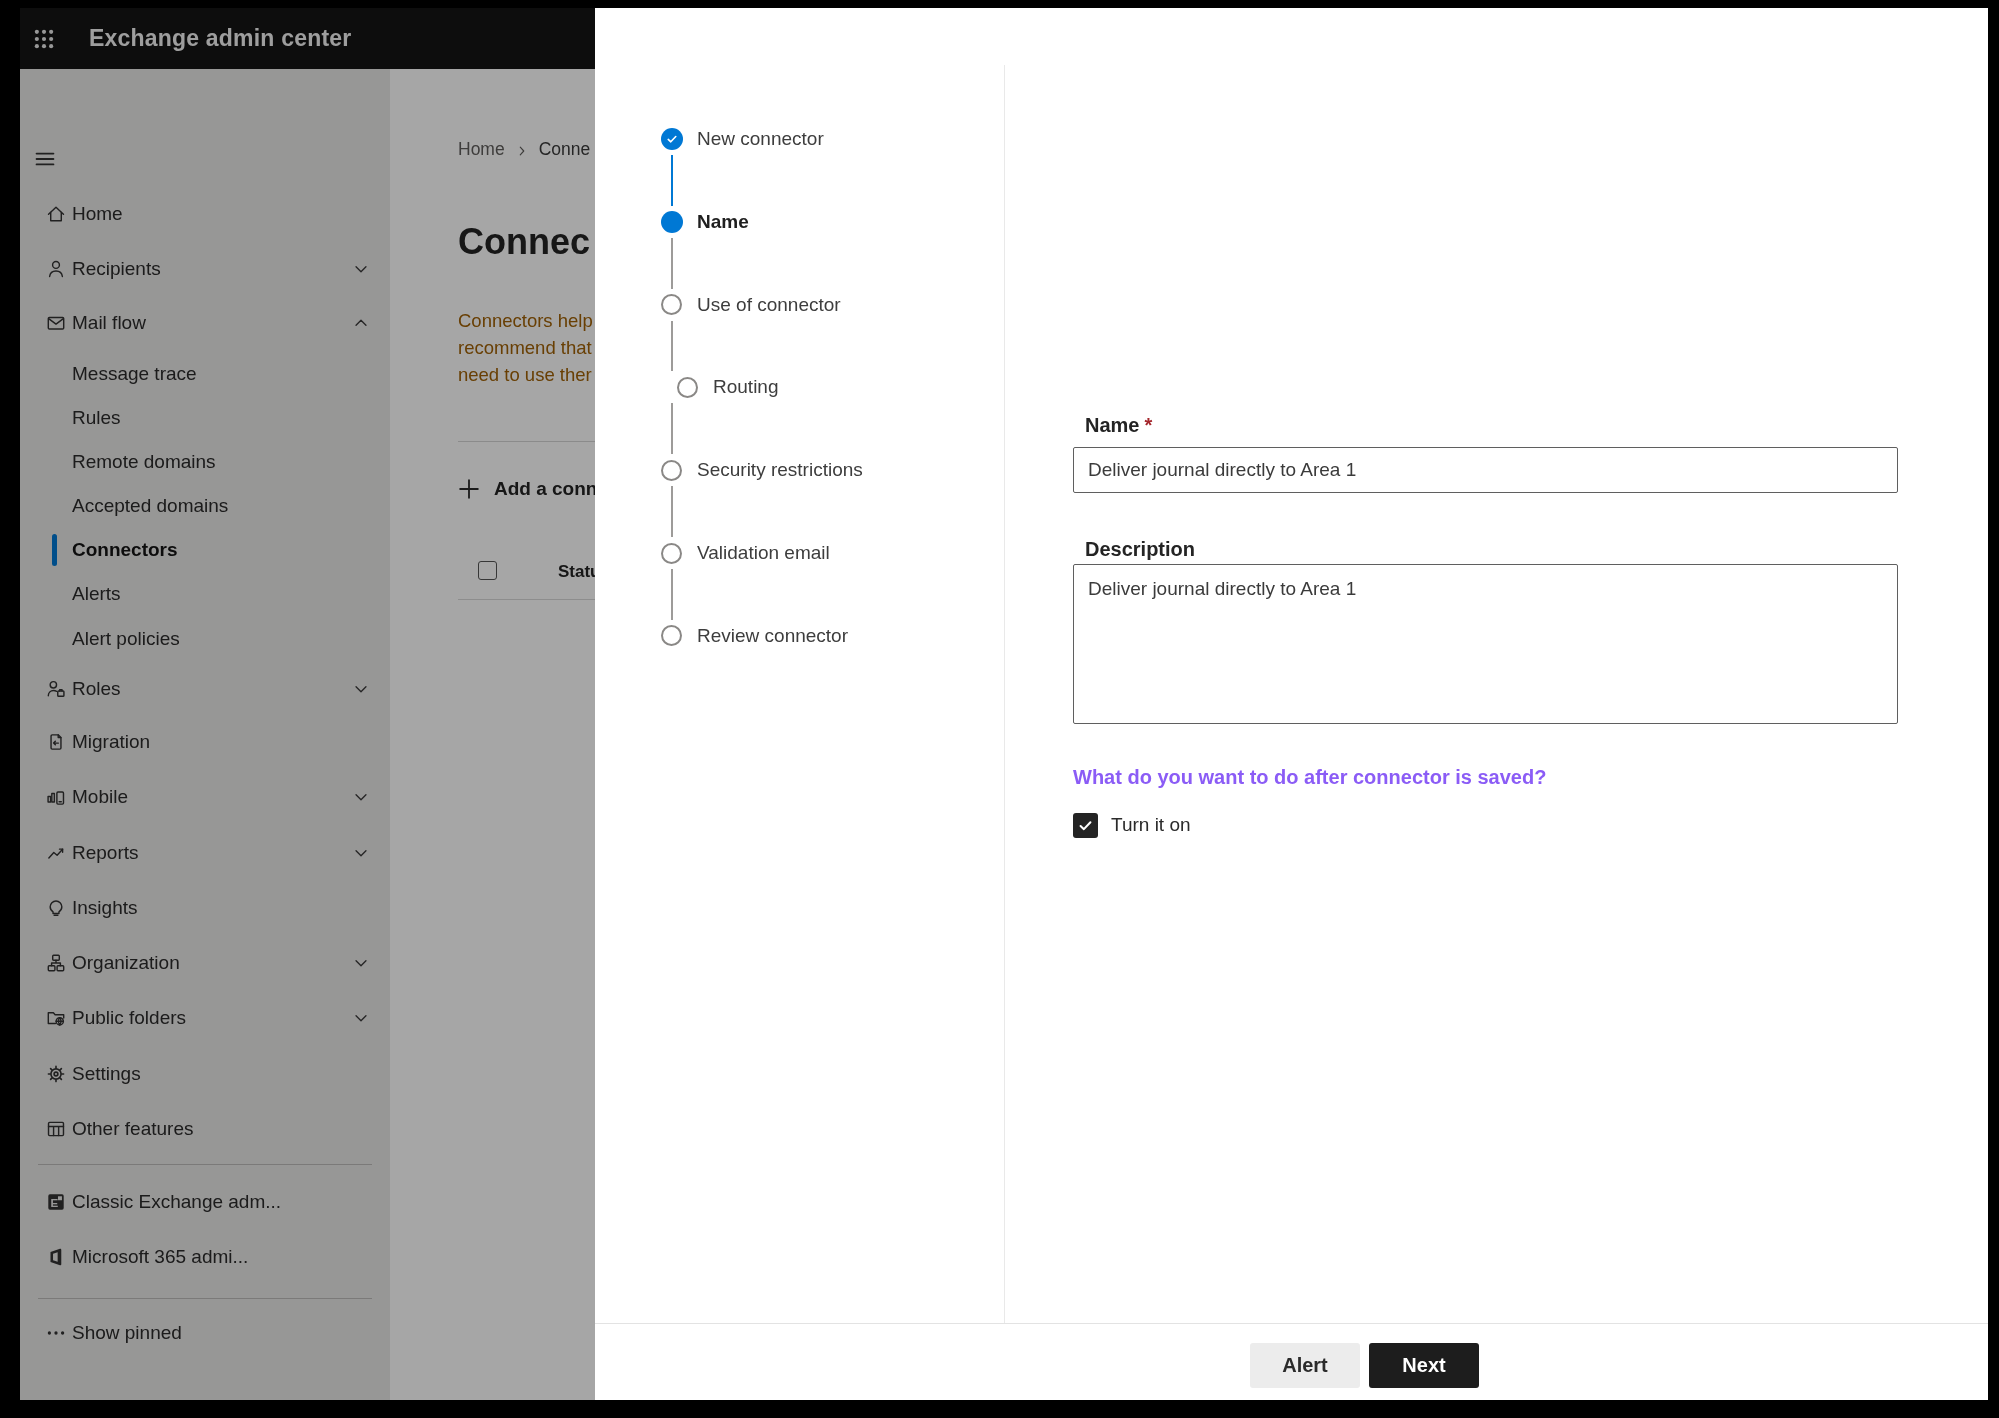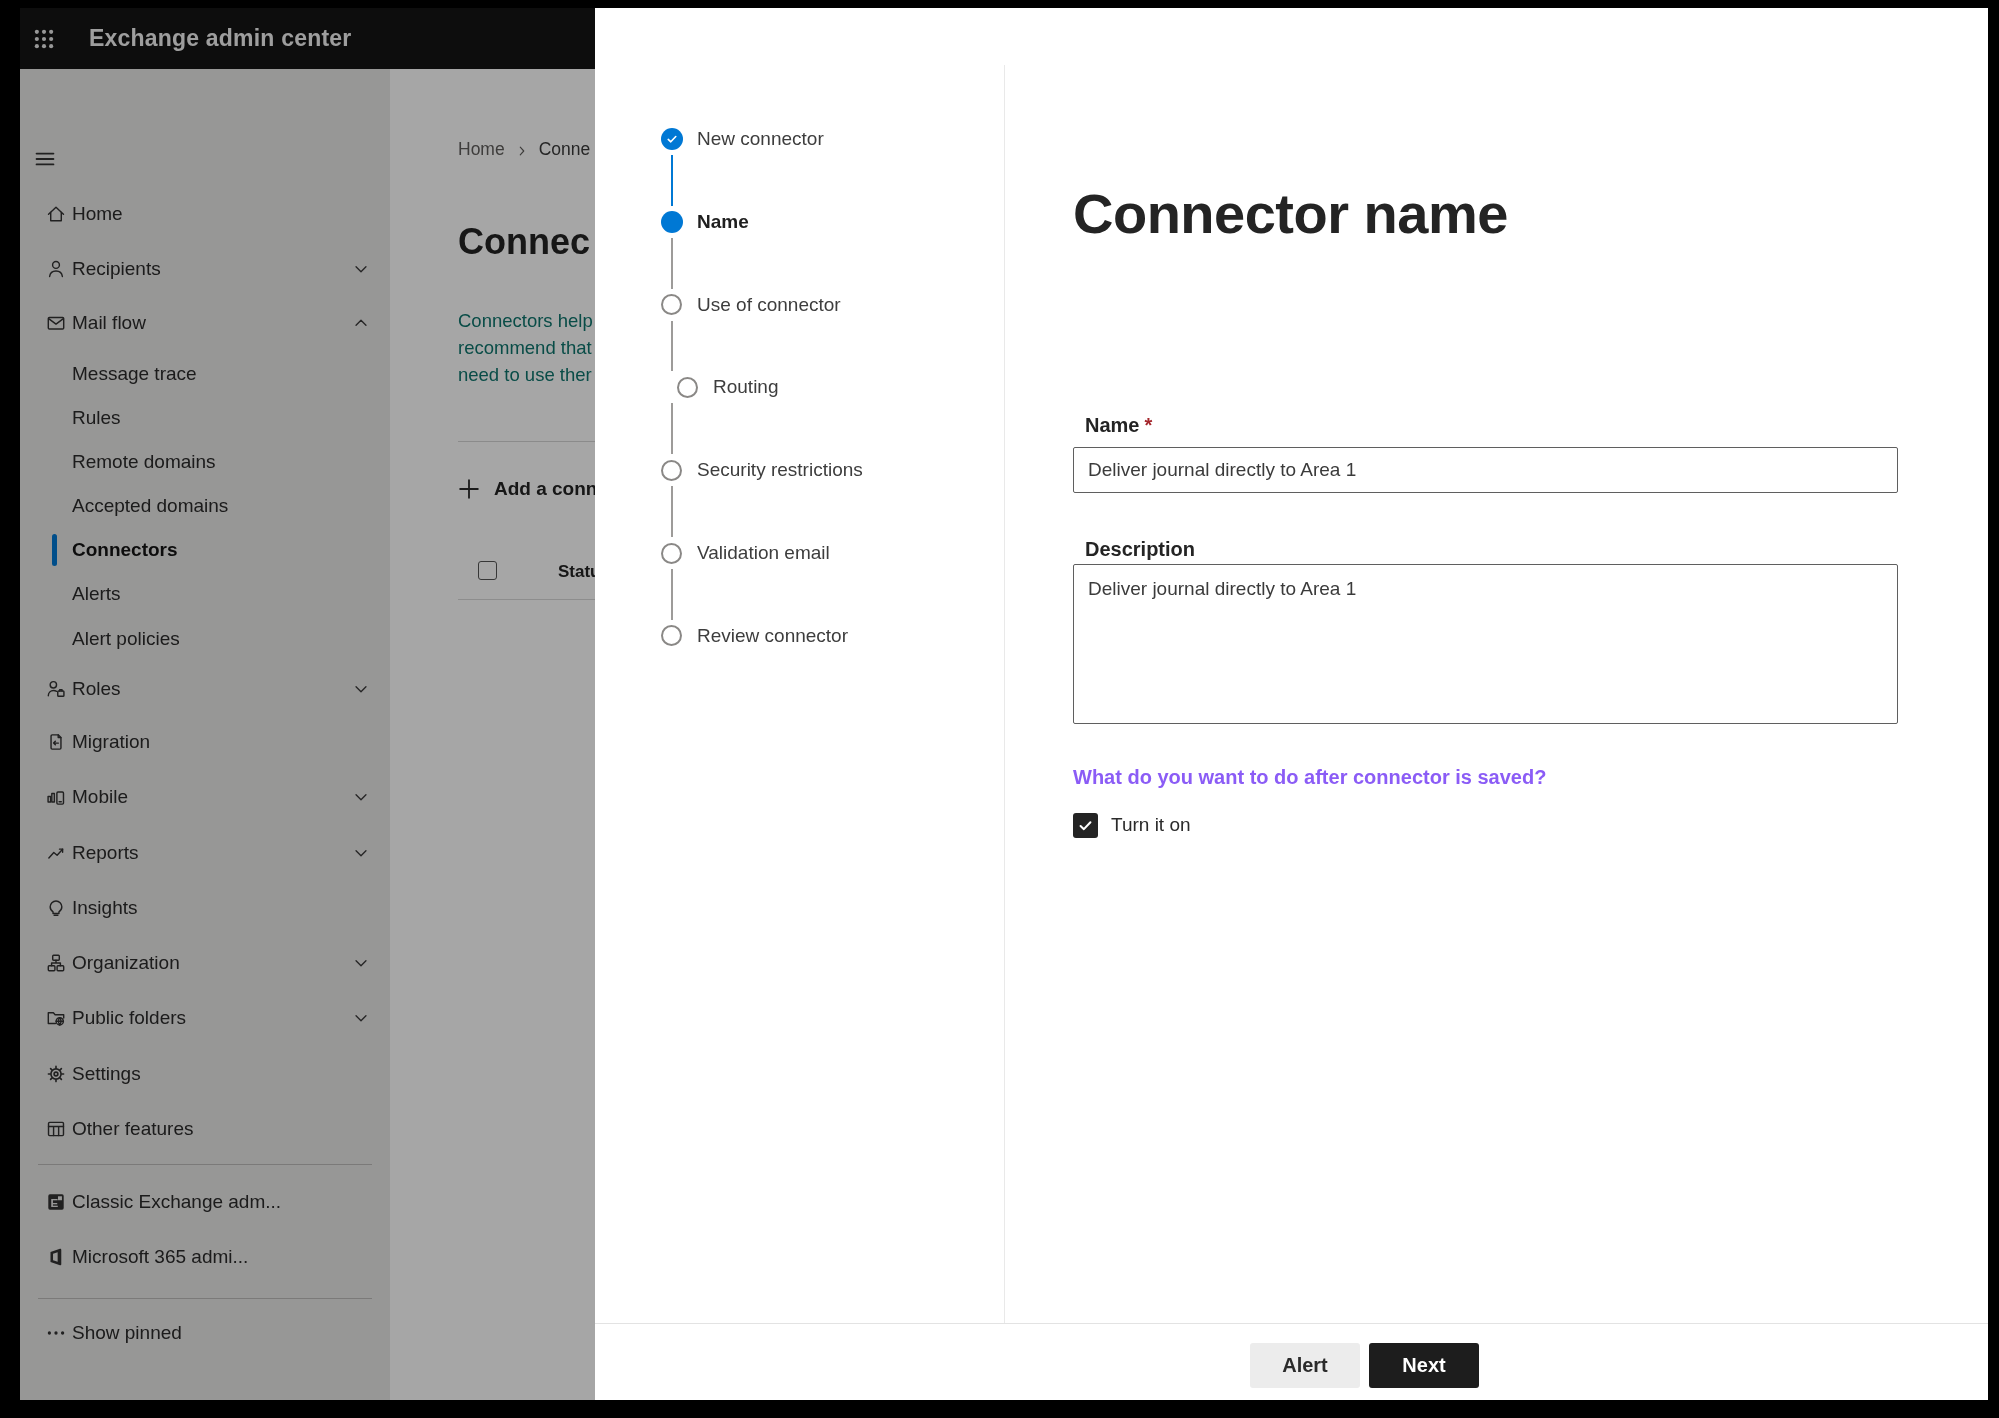--- a/index.html
+++ b/index.html
@@ -68,21 +68,21 @@
     position: absolute; left: 68px; top: 70px; display: flex; align-items: center;
     font-size: 17.5px; color: #605e5c; white-space: nowrap;
   }
   .breadcrumb .crumb-sep { margin: 2px 10px 0 10px; color: #605e5c; display: flex; }
   .breadcrumb .crumb-current { color: #3b3b3b; }
   .page-title {
     position: absolute; left: 68px; top: 152px; font-size: 36px; font-weight: 700;
     color: #242424; white-space: nowrap;
   }
   .page-desc {
-    position: absolute; left: 68px; top: 238px; font-size: 18.5px; color: #0f766e;
+    position: absolute; left: 68px; top: 238px; font-size: 18.5px; color: #a16207;
     line-height: 27px; white-space: pre-line;
   }
   .page-divider1 { position: absolute; left: 68px; right: 0; top: 372px; height: 1px; background: #d6d6d6; }
   .add-connector-btn {
     position: absolute; left: 66px; top: 398px; height: 44px;
     display: flex; align-items: center; gap: 12px; color: #242424;
     font-size: 19px; font-weight: 600; cursor: pointer; white-space: nowrap;
   }
   .add-connector-btn .plus { width: 26px; height: 26px; color: #2b2b2b; display: flex; }
   .table-head-row { position: absolute; left: 68px; right: 0; top: 484px; height: 46px; }
@@ -488,21 +488,20 @@
           <span class="step-circle upcoming"></span>
           <span class="step-label">Validation email</span>
         </div>
         <div class="step-line" style="top: 561px; height: 50.8px;"></div>
         <div class="step-row" style="top: 612.8px;">
           <span class="step-circle upcoming"></span>
           <span class="step-label">Review connector</span>
         </div>
       </div>
 
-    <div class="content-heading">Connector name</div>
 
     <div class="field-label name-label">
       <span>Name</span><span class="req">*</span>
     </div>
     <input class="name-input" type="text" value="Deliver journal directly to Area 1" style="">
 
     <div class="field-label desc-label">Description</div>
     <textarea class="desc-textarea" style="">Deliver journal directly to Area 1</textarea>
 
     <div class="question-label">What do you want to do after connector is saved?</div>

